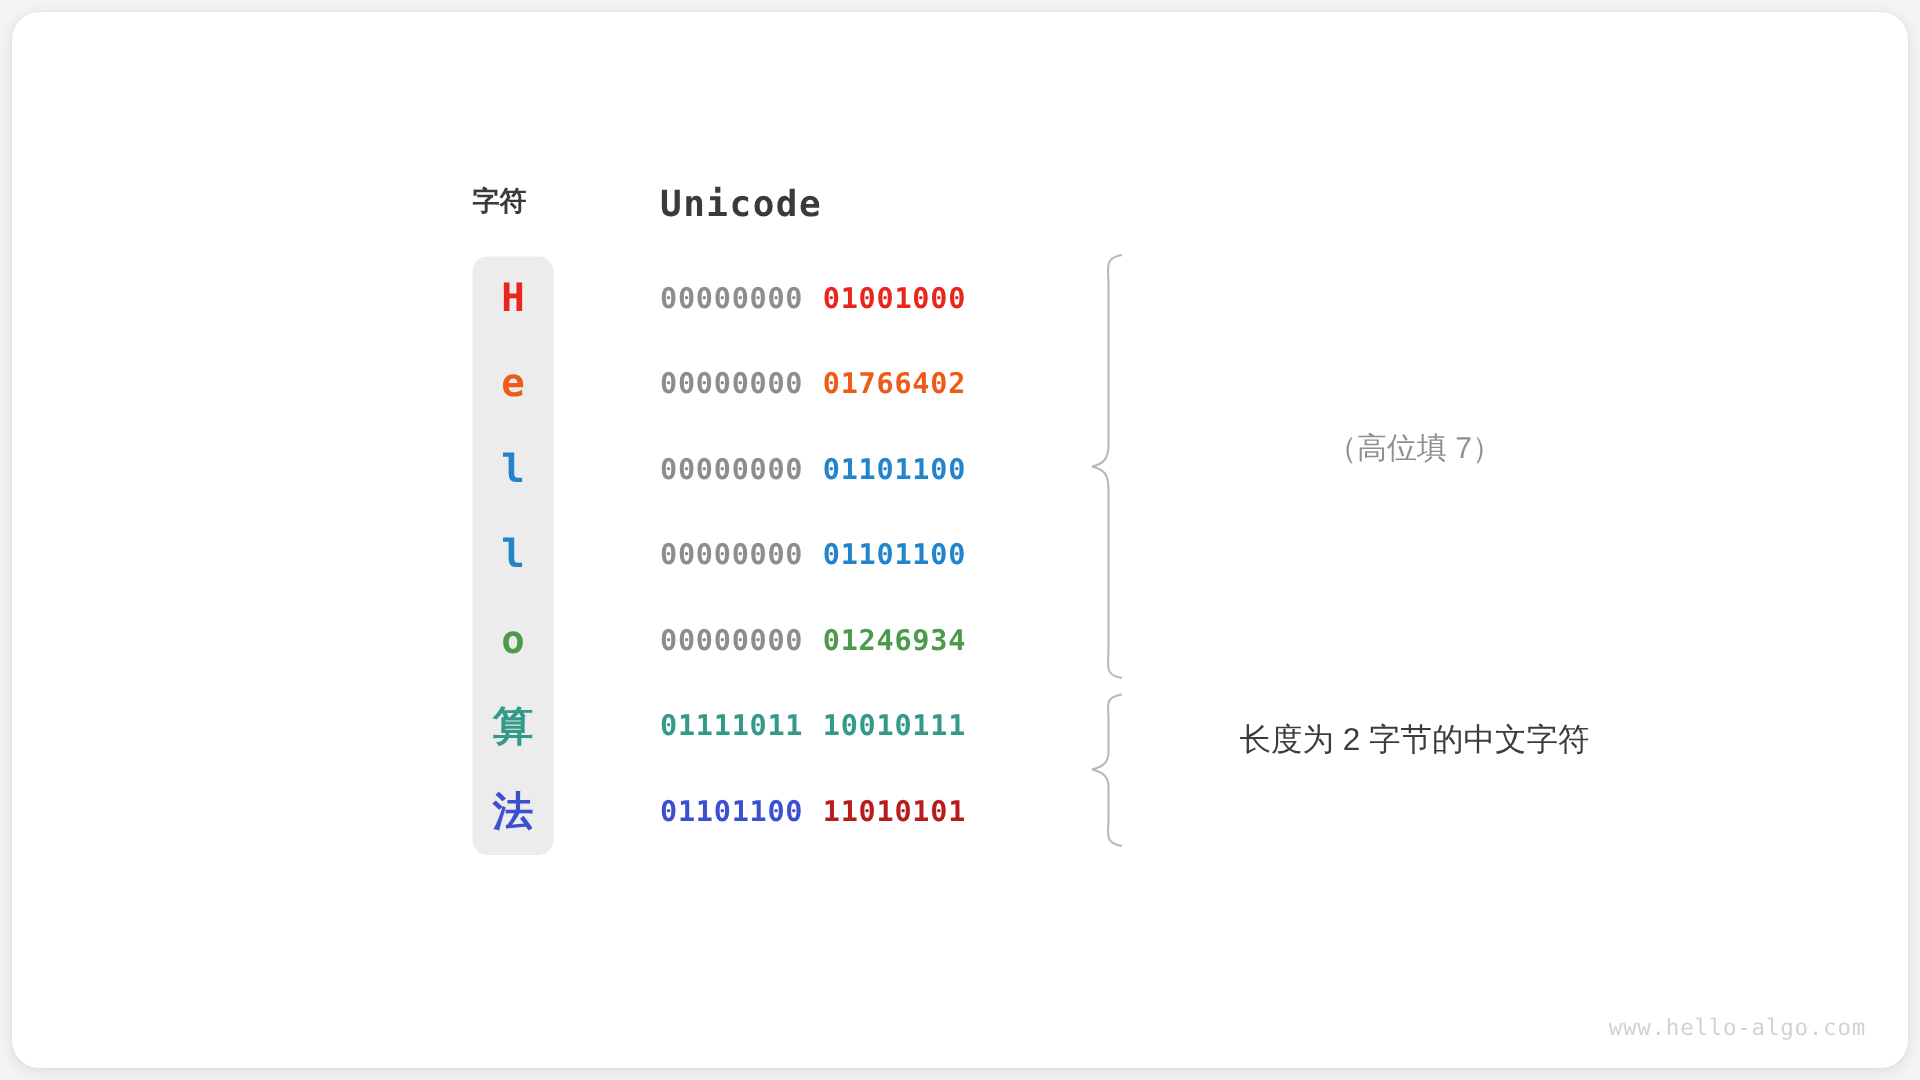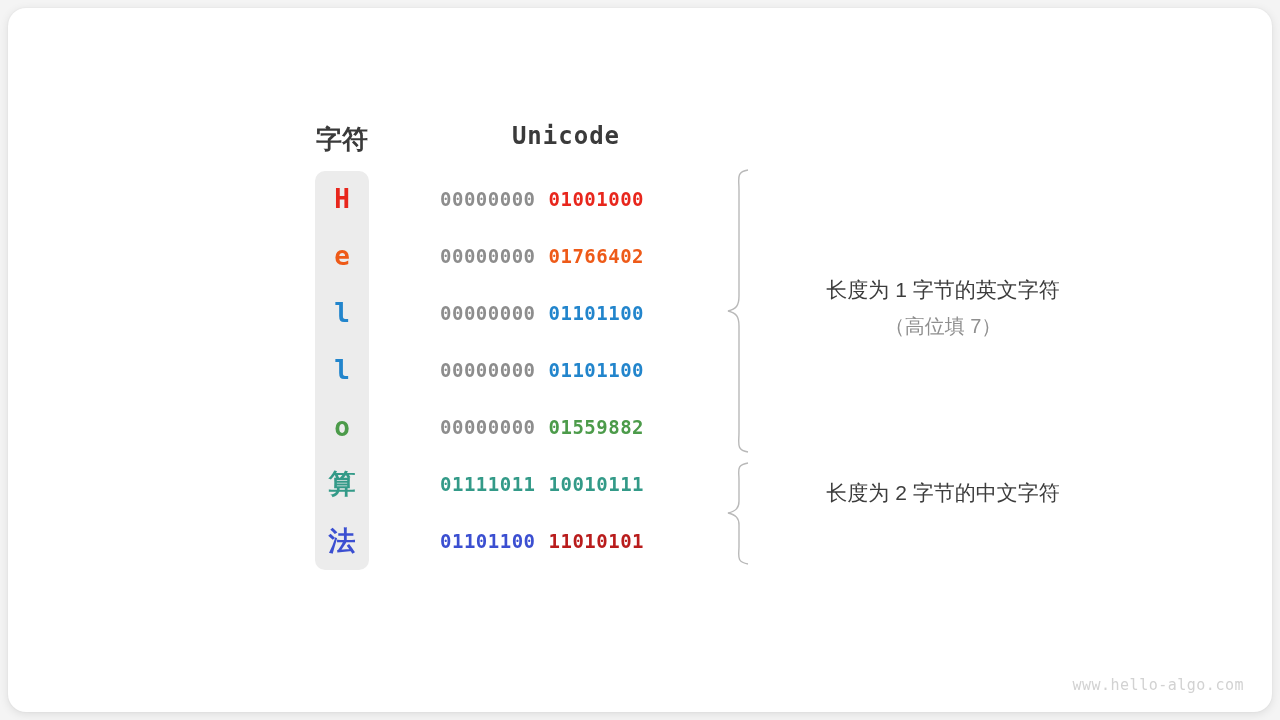--- a/index.html
+++ b/index.html
@@ -30,29 +30,28 @@
   .hdr {
     position: absolute;
     font-weight: bold;
     color: #3a3a3a;
     white-space: nowrap;
   }
   #hdr-char {
     left: 307px;
     top: 114px;
     width: 54px;
-    text-align: center;
-    font-size: 26px;
+    font-size: 18px;
     font-family: Liberation Mono, monospace;
   }
   #hdr-unicode {
     left: 432px;
     top: 114px;
     width: 252px;
-    text-align: center;
+    text-align: left;
     font-size: 24px;
     font-family: "DejaVu Sans Mono", "Liberation Mono", monospace;
     letter-spacing: 1px;
   }
 
   
   #char-pill {
     position: absolute;
     left: 307px;
     top: 163px;
@@ -146,21 +145,21 @@
   <div id="rows-layer">
       <div class="char-cell" style="top: 163px; color: rgb(232, 38, 28);">H</div>
       <div class="bin-row" style="top: 163px;"><span class="bin-hi" style="color: rgb(141, 141, 141);">00000000</span><span class="bin-gap"></span><span class="bin-lo" style="color: rgb(232, 38, 28);">01001000</span></div>
       <div class="char-cell" style="top: 220px; color: rgb(238, 90, 24);">e</div>
       <div class="bin-row" style="top: 220px;"><span class="bin-hi" style="color: rgb(141, 141, 141);">00000000</span><span class="bin-gap"></span><span class="bin-lo" style="color: rgb(238, 90, 24);">01766402</span></div>
       <div class="char-cell" style="top: 277px; color: rgb(34, 133, 204);">l</div>
       <div class="bin-row" style="top: 277px;"><span class="bin-hi" style="color: rgb(141, 141, 141);">00000000</span><span class="bin-gap"></span><span class="bin-lo" style="color: rgb(34, 133, 204);">01101100</span></div>
       <div class="char-cell" style="top: 334px; color: rgb(34, 133, 204);">l</div>
       <div class="bin-row" style="top: 334px;"><span class="bin-hi" style="color: rgb(141, 141, 141);">00000000</span><span class="bin-gap"></span><span class="bin-lo" style="color: rgb(34, 133, 204);">01101100</span></div>
       <div class="char-cell" style="top: 391px; color: rgb(76, 155, 74);">o</div>
-      <div class="bin-row" style="top: 391px;"><span class="bin-hi" style="color: rgb(141, 141, 141);">00000000</span><span class="bin-gap"></span><span class="bin-lo" style="color: rgb(76, 155, 74);">01559882</span></div>
+      <div class="bin-row" style="top: 391px;"><span class="bin-hi" style="color: rgb(141, 141, 141);">00000000</span><span class="bin-gap"></span><span class="bin-lo" style="color: rgb(76, 155, 74);">01246934</span></div>
       <div class="char-cell cjk" style="top: 448px; color: rgb(51, 154, 136);">算</div>
       <div class="bin-row" style="top: 448px;"><span class="bin-hi" style="color: rgb(51, 154, 136);">01111011</span><span class="bin-gap"></span><span class="bin-lo" style="color: rgb(51, 154, 136); margin-top: 47px;">10010111</span></div>
       <div class="char-cell cjk" style="top: 505px; color: rgb(59, 79, 209);">法</div>
       <div class="bin-row" style="top: 505px;"><span class="bin-hi" style="color: rgb(59, 79, 209);">01101100</span><span class="bin-gap"></span><span class="bin-lo" style="color: #b91c1c; text-align: center;">11010101</span></div>
     </div>
 
   <svg class="brace" id="brace-1" style="left:718px; top:160px;" width="36" height="286" viewBox="0 0 36 286">
     <path d="M 22 2
              C 10 4, 13 10, 13 22
              L 13 128
@@ -174,21 +173,20 @@
     <path d="M 22 2
              C 10 4, 13 9, 13 19
              L 13 40
              C 13 47, 10 50, 2 52
              C 10 54, 13 57, 13 64
              L 13 85
              C 13 95, 10 101, 22 103"></path>
   </svg>
 
   <div class="anno" id="anno-1" style="left:790px; top:268px; width:290px;">
-    <div class="anno-main">长度为 1 字节的英文字符</div>
     <div class="anno-sub">（高位填 7）</div>
   </div>
 
   <div class="anno" id="anno-2" style="left:790px; top:471px; width:290px;">
     <div class="anno-main">长度为 2 字节的中文字符</div>
   </div>
 
   <div id="watermark">www.hello-algo.com</div>
 
 </div>

